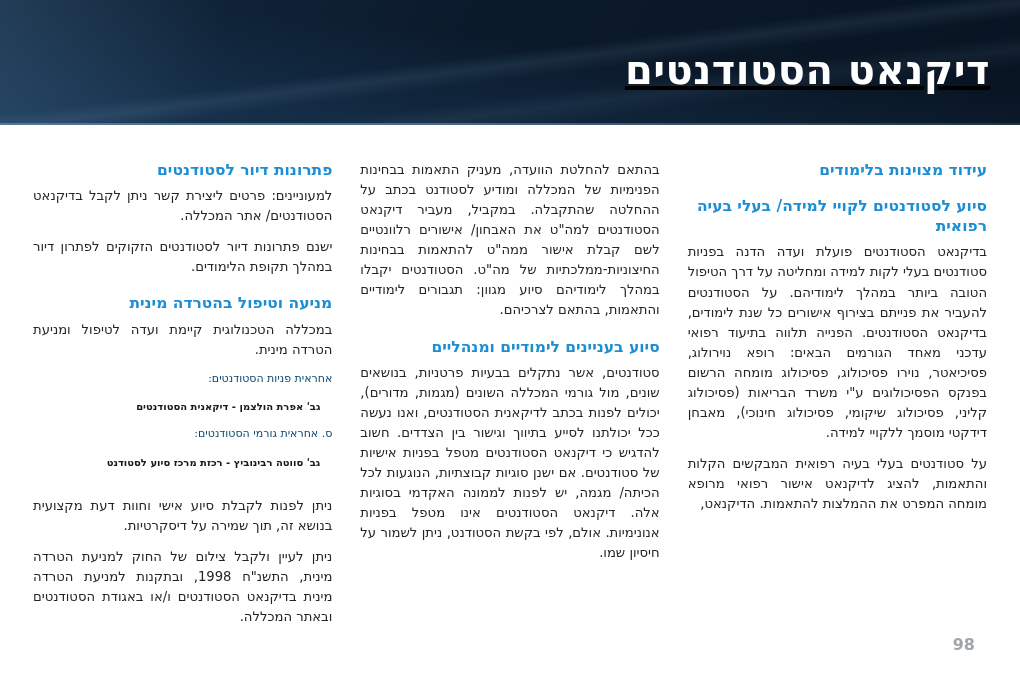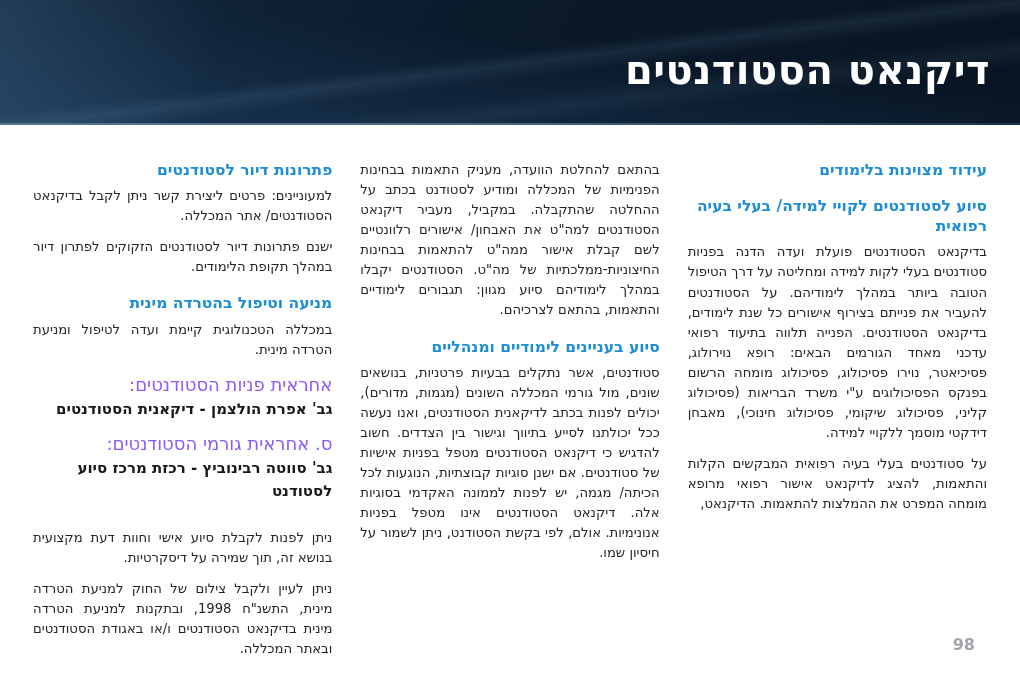--- a/index.html
+++ b/index.html
@@ -18,20 +18,21 @@
     direction: rtl;
     display: flex;
     align-items: center;
     padding: 0 30px;
     box-sizing: border-box;
     overflow: hidden;
     background:
       linear-gradient(100deg, rgba(110,150,190,0.16) 0%, rgba(110,150,190,0) 22%),
       linear-gradient(186deg, rgba(10,18,30,0) 40%, rgba(35,75,115,0.45) 100%),
       linear-gradient(115deg, #132a40 0%, #0b1a2b 45%, #081422 100%);
+    text-decoration: underline;
   }
   .header::before {
     content: "";
     position: absolute;
     inset: -60px -120px;
     background:
       linear-gradient(to bottom, transparent 46%, rgba(150,190,225,0.10) 51%, transparent 57%),
       linear-gradient(to bottom, transparent 64%, rgba(150,190,225,0.07) 70%, transparent 77%);
     transform: rotate(-7deg);
     pointer-events: none;
@@ -76,29 +77,29 @@
     color: #232629;
     font-size: 13.2px;
     line-height: 1.52;
     text-align: justify;
   }
   .para.last-flush { margin-bottom: 14px; }
   .sec-gap { margin-top: 16px; }
   .contact-block { margin: 0 0 10px 0; }
   .contact-label {
     margin: 0;
-    color: #8b5cf6;
-    font-size: 18px;
+    color: #0c4a6e;
+    font-size: 11px;
     line-height: 1.5;
     text-align: right;
   }
   .contact-name {
-    margin: 0;
+    margin: 12px;
     color: #17191b;
-    font-size: 15px;
+    font-size: 10px;
     font-weight: 700;
     line-height: 1.5;
     text-align: right;
   }
   .big-gap { margin-top: 26px; }
 
   
   .page-number {
     position: absolute;
     right: 45px;

